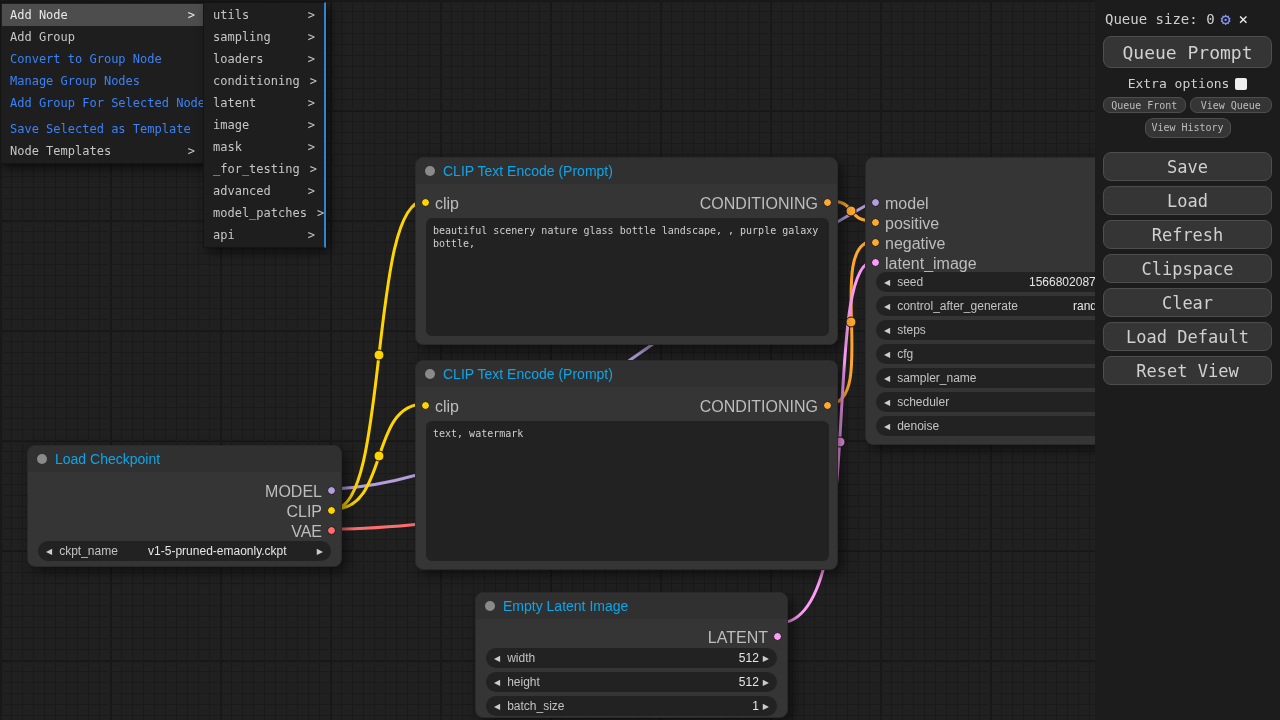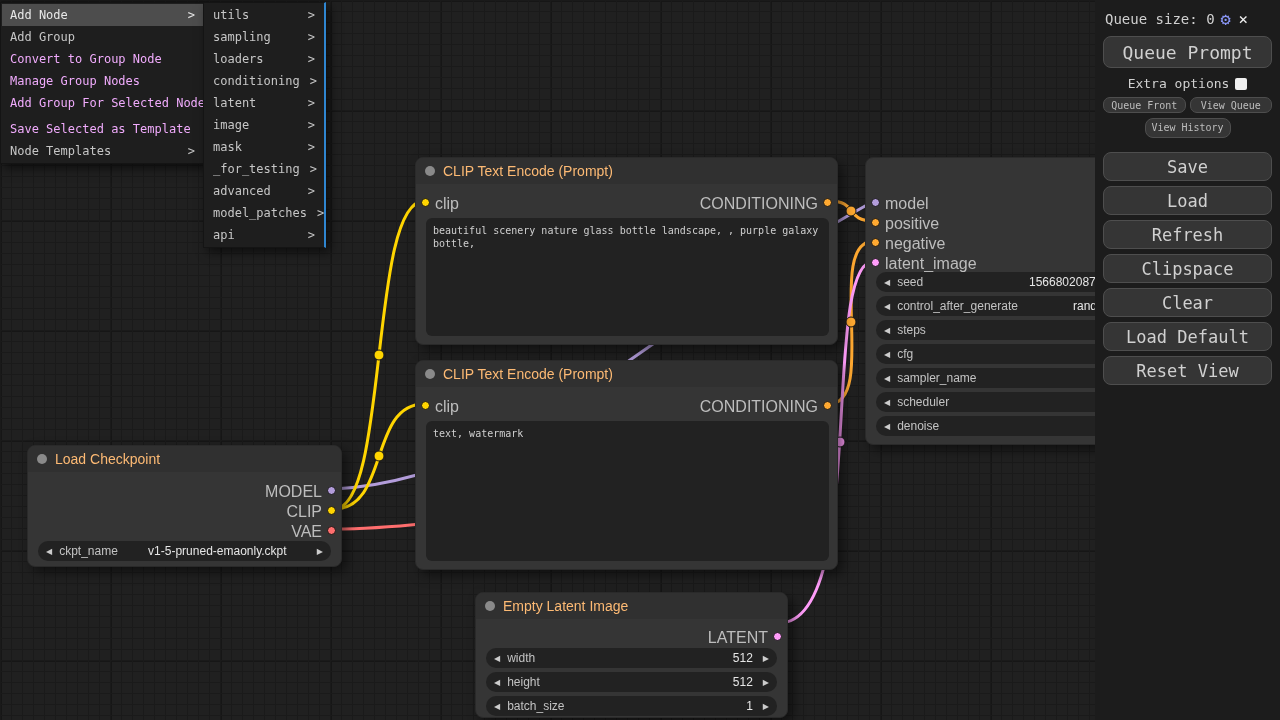--- a/index.html
+++ b/index.html
@@ -17,49 +17,49 @@
 
   
   #wires{position:absolute;inset:0;z-index:1;pointer-events:none;}
 
   
   .node{position:absolute;background:#353535;border:1px solid #2a2a2a;border-radius:8px;
     box-shadow:5px 5px 12px rgba(0,0,0,.5);z-index:2;box-sizing:border-box;}
   .ntitle{position:absolute;left:0;top:0;right:0;height:26px;background:#303030;
     border-radius:7px 7px 0 0;display:flex;align-items:center;gap:8px;padding-left:9px;box-sizing:border-box;}
   .ntitle .cdot{width:10px;height:10px;border-radius:50%;background:#8a8a8a;flex:0 0 auto;}
-  .ntitle .ttext{font-size:14px;color:#fdba74;white-space:nowrap;}
+  .ntitle .ttext{font-size:14px;color:#0ea5e9;white-space:nowrap;}
   .dot{position:absolute;width:9px;height:9px;border-radius:50%;border:1px solid #171717;box-sizing:border-box;}
   .c-model{background:#B39DDB}.c-clip{background:#FFD500}.c-vae{background:#FF6E6E}
   .c-cond{background:#FFA931}.c-latent{background:#FF9CF9}
   .plabel{position:absolute;font-size:16px;color:#bdbdbd;white-space:nowrap;}
   .plabel.right{text-align:right;}
   .prompt{position:absolute;background:#222222;border-radius:6px;color:#cfcfcf;
     font-family:"DejaVu Sans Mono",monospace;font-size:10px;line-height:13px;padding:6px 7px;
     box-sizing:border-box;overflow:hidden;white-space:pre-wrap;}
   .widget{position:relative;height:20px;background:#222222;border-radius:10px;display:flex;
     align-items:center;padding:0 8px;box-sizing:border-box;font-size:12px;color:#c3c3c3;
     margin-bottom:4px;white-space:nowrap;}
   .widget .warr{font-size:8px;color:#cccccc;flex:0 0 auto;}
   .widget .wlabel{margin-left:7px;color:#c3c3c3;}
-  .widget .wvalue{margin-left:auto;margin-right:10px;color:#e6e6e6;}
+  .widget .wvalue{margin-left:auto;margin-right:4px;color:#e6e6e6;}
   .widget .wvalue.center{flex:1;text-align:center;margin:0;}
   .wgroup{position:absolute;left:10px;right:10px;}
 
   #node-ksampler .widget:nth-child(1) .wvalue{position:absolute;left:153px;margin:0;}
   #node-ksampler .widget:nth-child(2) .wvalue{position:absolute;left:197px;margin:0;}
 
   
   .ctxmenu{position:absolute;background:#1e1e1e;border:1px solid #141414;z-index:10;
     box-shadow:4px 4px 10px rgba(0,0,0,.6);font-family:"DejaVu Sans Mono",monospace;
     font-size:12px;color:#c6c6c6;padding:1px;}
   .mitem{height:22px;line-height:22px;padding:0 8px;display:flex;justify-content:space-between;
     white-space:nowrap;}
   .mitem.hl{background:#4d4d4d;color:#e8e8e8;}
-  .mitem.dis{color:#f0abfc;}
+  .mitem.dis{color:#3b82f6;}
   .mitem .arr{margin-left:10px;}
   .msep{height:4px;}
   #submenu{border-right:2px solid #2f86d1;}
 
   
   #sidebar{position:absolute;top:0;right:0;width:185px;height:720px;background:#1c1c1c;z-index:20;
     font-family:"DejaVu Sans Mono",monospace;color:#d0d0d0;box-sizing:border-box;padding:6px 8px;}
   .side-top{display:flex;align-items:center;gap:6px;font-size:14px;margin:4px 0 8px 2px;}
   .side-top .gear{color:#8a97f7;font-size:17px;line-height:14px;}
   .side-top .closex{color:#f0f0f0;font-size:15px;margin-left:2px;}

